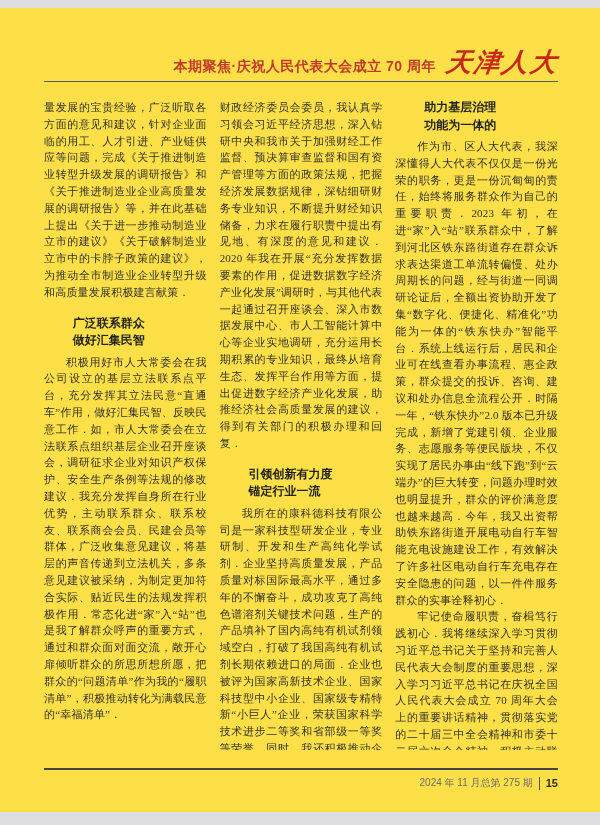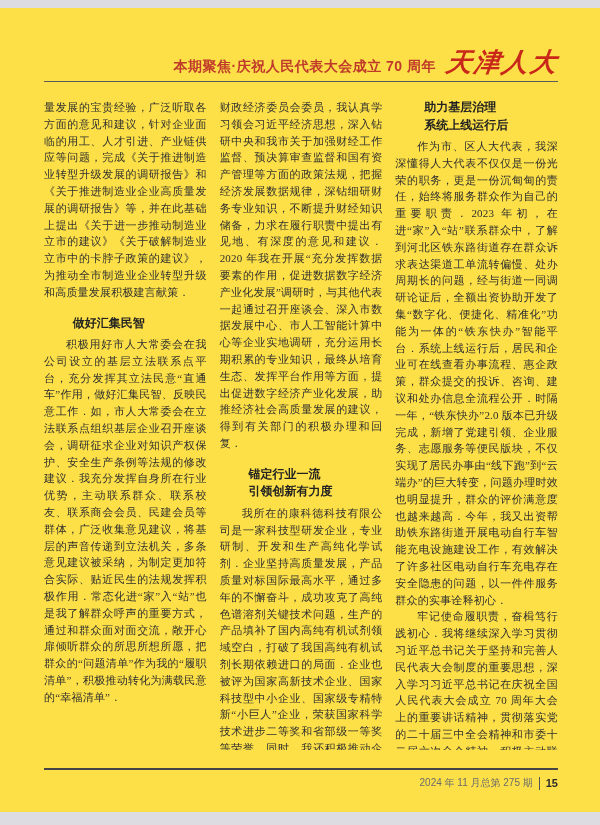--- a/index.html
+++ b/index.html
@@ -80,36 +80,37 @@
   <div class="masthead">
     <span class="focus">本期聚焦·庆祝人民代表大会成立 70 周年</span>
     <span class="logo">天津人大</span>
   </div>
   <div class="header-rule"></div>
 
   <div class="content">
     <div class="column">
         <p class="para cont">量发展的宝贵经验，广泛听取各方面的意见和建议，针对企业面临的用工、人才引进、产业链供应等问题，完成《关于推进制造业转型升级发展的调研报告》和《关于推进制造业企业高质量发展的调研报告》等，并在此基础上提出《关于进一步推动制造业立市的建议》《关于破解制造业立市中的卡脖子政策的建议》，为推动全市制造业企业转型升级和高质量发展积极建言献策．</p>
         <div class="subhead">
+          <div>广泛联系群众</div>
           <div>做好汇集民智</div>
         </div>
         <p class="para">积极用好市人大常委会在我公司设立的基层立法联系点平台，充分发挥其立法民意“直通车”作用，做好汇集民智、反映民意工作．如，市人大常委会在立法联系点组织基层企业召开座谈会，调研征求企业对知识产权保护、安全生产条例等法规的修改建议．我充分发挥自身所在行业优势，主动联系群众、联系校友、联系商会会员、民建会员等群体，广泛收集意见建议，将基层的声音传递到立法机关，多条意见建议被采纳，为制定更加符合实际、贴近民生的法规发挥积极作用．常态化进“家”入“站”也是我了解群众呼声的重要方式，通过和群众面对面交流，敞开心扉倾听群众的所思所想所愿，把群众的“问题清单”作为我的“履职清单”，积极推动转化为满载民意的“幸福清单”．</p>
       </div>
     <div class="column">
         <p class="para cont">财政经济委员会委员，我认真学习领会习近平经济思想，深入钻研中央和我市关于加强财经工作监督、预决算审查监督和国有资产管理等方面的政策法规，把握经济发展数据规律，深钻细研财务专业知识，不断提升财经知识储备，力求在履行职责中提出有见地、有深度的意见和建议．2020 年我在开展“充分发挥数据要素的作用，促进数据数字经济产业化发展”调研时，与其他代表一起通过召开座谈会、深入市数据发展中心、市人工智能计算中心等企业实地调研，充分运用长期积累的专业知识，最终从培育生态、发挥平台作用等方面，提出促进数字经济产业化发展，助推经济社会高质量发展的建议，得到有关部门的积极办理和回复．</p>
         <div class="subhead">
+          <div>引领创新有力度</div>
           <div>锚定行业一流</div>
-          <div>引领创新有力度</div>
         </div>
         <p class="para">我所在的康科德科技有限公司是一家科技型研发企业，专业研制、开发和生产高纯化学试剂．企业坚持高质量发展，产品质量对标国际最高水平，通过多年的不懈奋斗，成功攻克了高纯色谱溶剂关键技术问题，生产的产品填补了国内高纯有机试剂领域空白，打破了我国高纯有机试剂长期依赖进口的局面．企业也被评为国家高新技术企业、国家科技型中小企业、国家级专精特新“小巨人”企业，荣获国家科学技术进步二等奖和省部级一等奖等荣誉．同时，我还积极推动企业进行数字化转型升级，2023 年市工信局授牌公司高纯色谱试剂数字化车间，获评市级智能制造示范项目，在行业创新发展中作出积极表率．</p>
       </div>
     <div class="column">
         <div class="subhead" style="margin-top: 0px;">
           <div>助力基层治理</div>
-          <div>系统上线运行后</div>
+          <div>功能为一体的</div>
         </div>
         <p class="para">作为市、区人大代表，我深深懂得人大代表不仅仅是一份光荣的职务，更是一份沉甸甸的责任，始终将服务群众作为自己的重要职责．2023 年初，在进“家”入“站”联系群众中，了解到河北区铁东路街道存在群众诉求表达渠道工单流转偏慢、处办周期长的问题，经与街道一同调研论证后，全额出资协助开发了集“数字化、便捷化、精准化”功能为一体的“铁东快办”智能平台．系统上线运行后，居民和企业可在线查看办事流程、惠企政策，群众提交的投诉、咨询、建议和处办信息全流程公开．时隔一年，“铁东快办”2.0 版本已升级完成，新增了党建引领、企业服务、志愿服务等便民版块，不仅实现了居民办事由“线下跑”到“云端办”的巨大转变，问题办理时效也明显提升，群众的评价满意度也越来越高．今年，我又出资帮助铁东路街道开展电动自行车智能充电设施建设工作，有效解决了许多社区电动自行车充电存在安全隐患的问题，以一件件服务群众的实事诠释初心．</p>
         <p class="para">牢记使命履职责，奋楫笃行践初心．我将继续深入学习贯彻习近平总书记关于坚持和完善人民代表大会制度的重要思想，深入学习习近平总书记在庆祝全国人民代表大会成立 70 周年大会上的重要讲话精神，贯彻落实党的二十届三中全会精神和市委十二届六次全会精神，积极主动联系服务群众，求真务实开展调研，提出高质量的意见建议，提升企业科技创新能力，在新征程上书写出群众满意的履职答卷．</p>
       </div>
   </div>
 
   <div class="footer-block">
     <div class="footer-rule"></div>
     <div class="footer-line">
       <span>2024 年 11 月总第 275 期</span>

